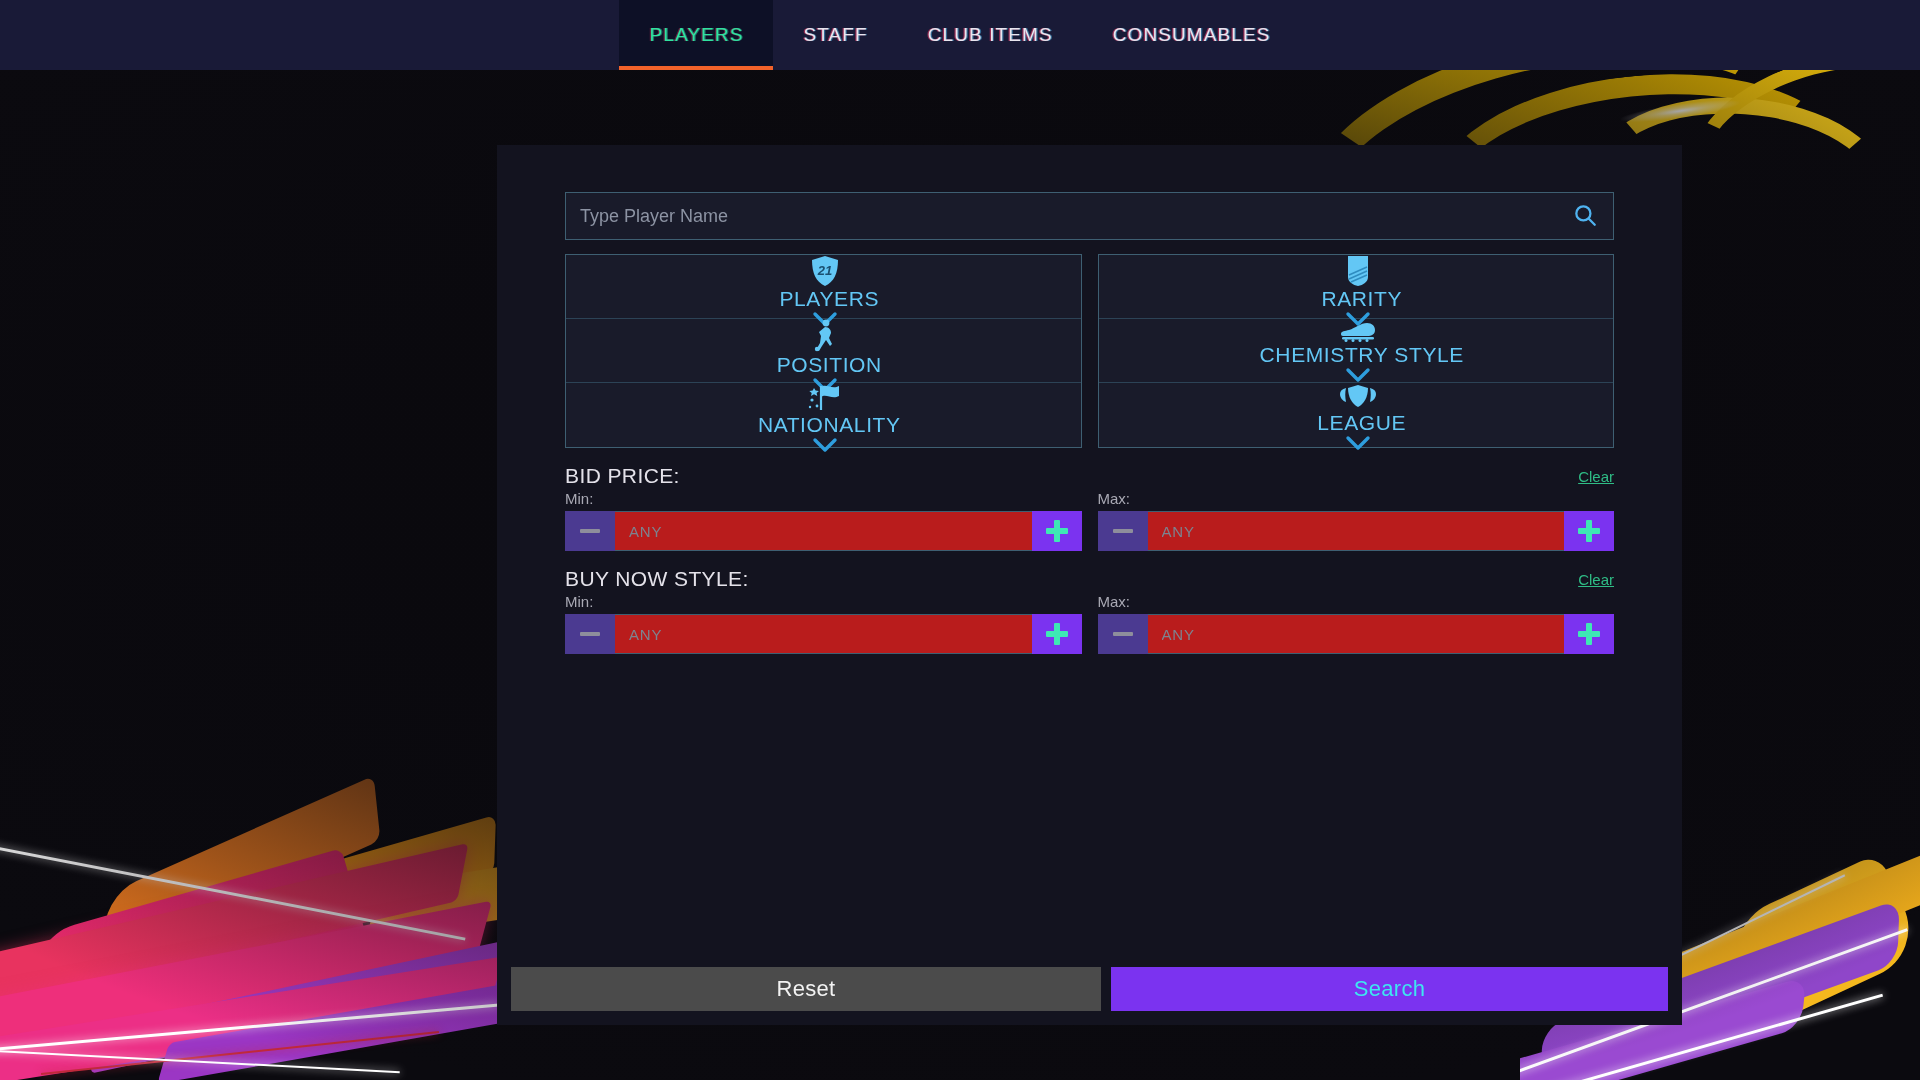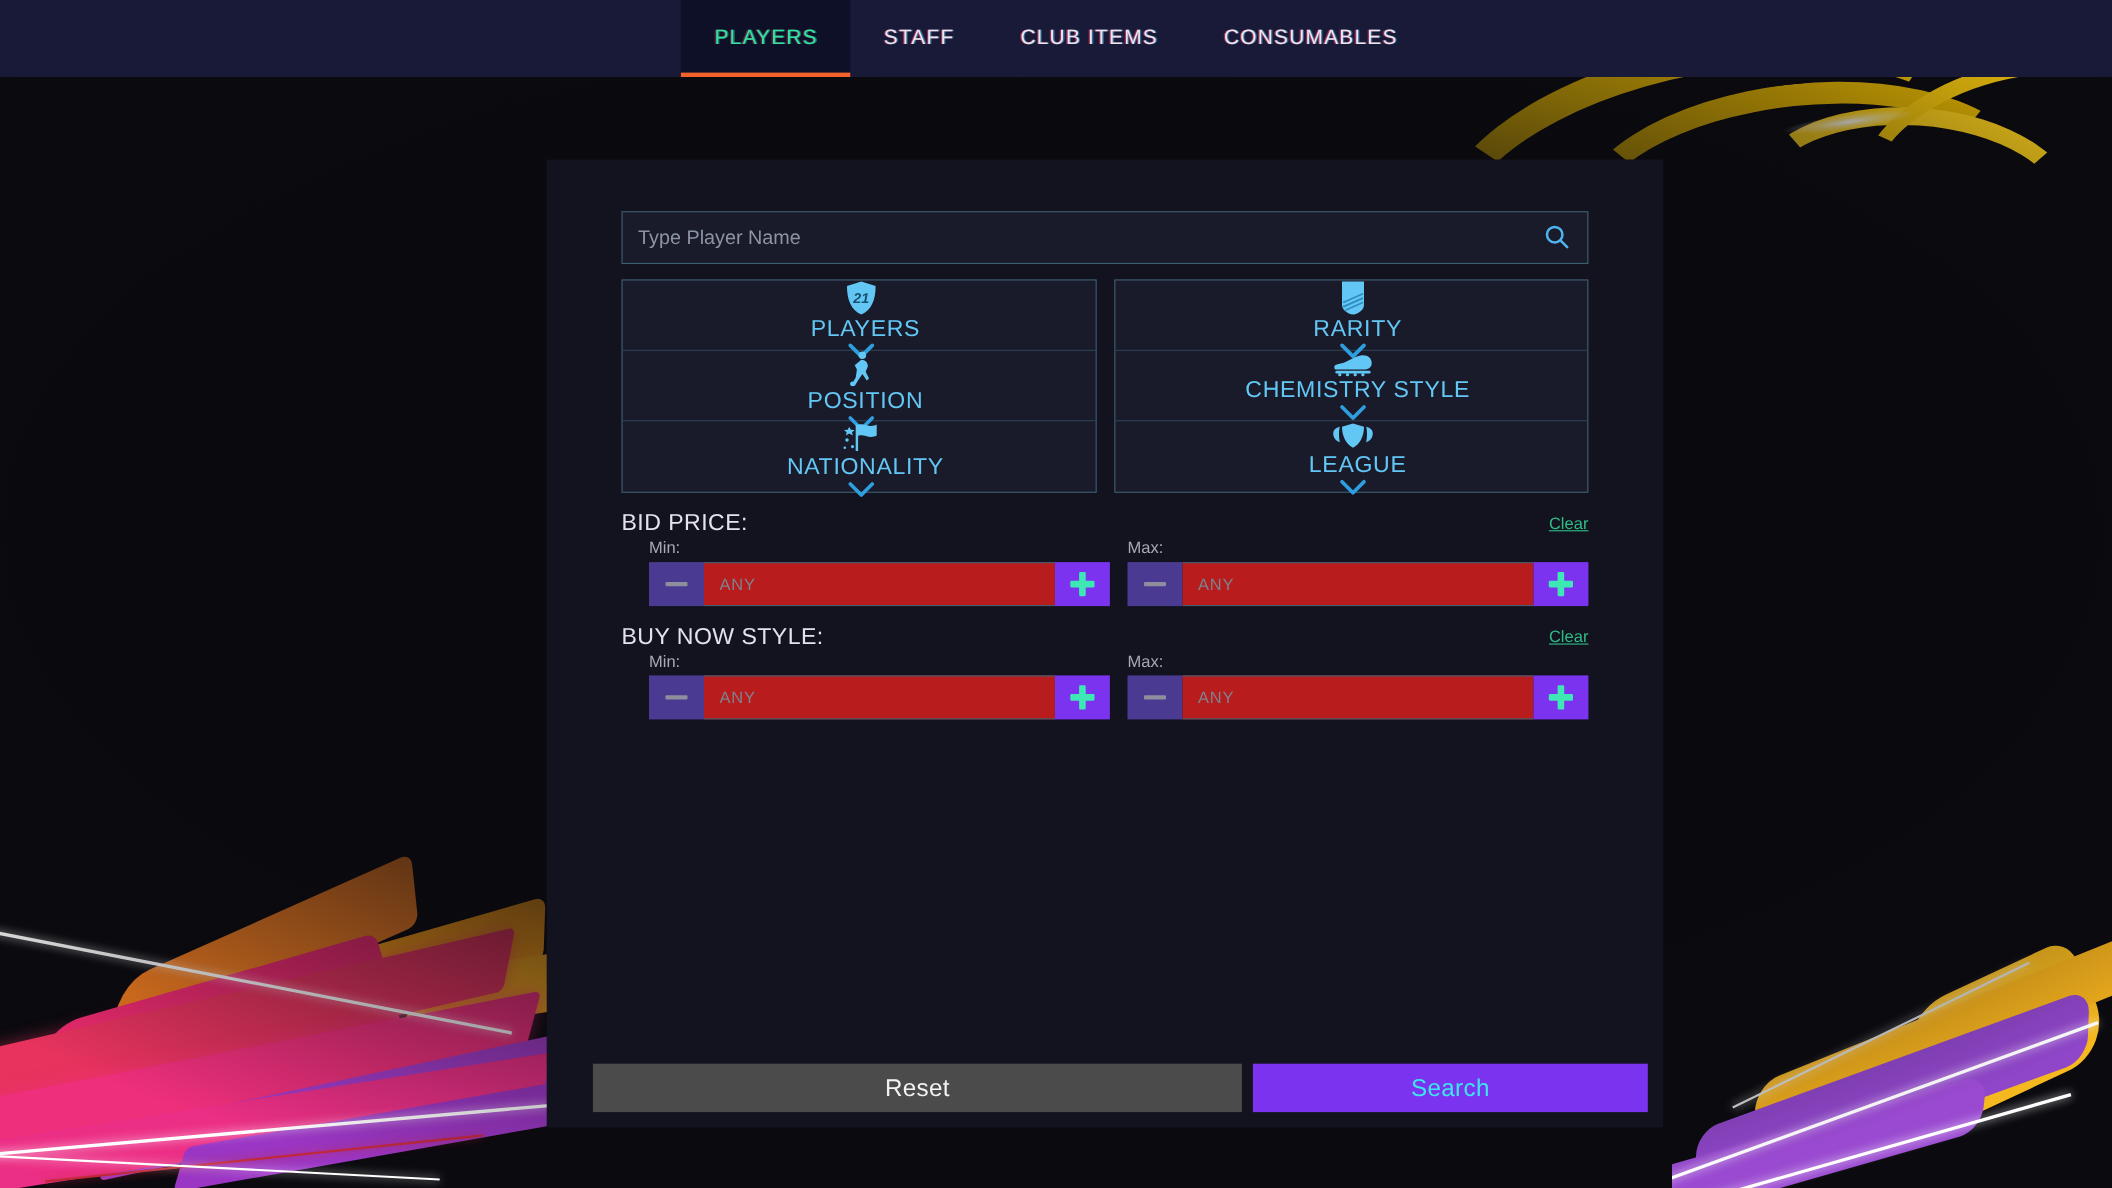--- a/index.html
+++ b/index.html
@@ -100,21 +100,21 @@
     text-shadow: -1.2px 0 rgba(255,60,110,.35), 1.2px 0 rgba(60,255,200,.4);
   }
   .tab.active::after {
     content: ""; position: absolute; left: 0; right: 0; bottom: 0;
     height: 4px; background: #f2622a;
   }
 
   
   .panel {
     position: absolute;
-    left: 497px; top: 145px; width: 1015px; height: 880px;
+    left: 497px; top: 145px; width: 1185px; height: 880px;
     background: #13131f;
     z-index: 10;
     display: flex; flex-direction: column;
   }
   .panel-body { flex: 1 1 auto; padding: 47px 68px 0 68px; }
 
   
   .search-row {
     display: flex; align-items: center;
     border: 1px solid #3e5f72;
@@ -156,21 +156,21 @@
   
   .price-section { margin-top: 16px; position: relative; }
   .price-title {
     color: #e4e2ea; font-size: 21px; letter-spacing: .4px;
     font-stretch: condensed; margin-bottom: 2px;
   }
   .clear-link {
     position: absolute; right: 0; top: 4px;
     color: #2fbd86; font-size: 15px; text-decoration: underline; cursor: pointer;
   }
-  .price-cols { display: flex; gap: 16px; margin-left: 25px; }
+  .price-cols { display: flex; gap: 16px; }
   .price-col { flex: 1 1 0; }
   .minmax-label { color: #a9a9b4; font-size: 15px; margin-bottom: 4px; }
   .stepper { display: flex; height: 40px; }
   .step-btn {
     width: 50px; display: flex; align-items: center; justify-content: center;
     border: none; cursor: pointer;
   }
   .step-minus { background: #4b3a91; }
   .step-plus { background: #7b33f0; }
   .dash { width: 20px; height: 4px; background: #8e8e9c; border-radius: 1px; display:block; }
@@ -192,21 +192,21 @@
   .panel-footer {
     display: flex; gap: 10px; padding: 0 14px 14px 14px;
     height: 60px; align-items: flex-end;
   }
   .btn {
     height: 44px; border: none; cursor: pointer;
     font-size: 22px; letter-spacing: .3px; font-stretch: condensed;
     font-family: "Liberation Sans", sans-serif;
     display: flex; align-items: center; justify-content: center;
   }
-  .btn-reset { flex: 0 0 590px; background: #4b4b4b; color: #f2f2f2; margin-left: 28px; }
+  .btn-reset { flex: 0 0 590px; background: #4b4b4b; color: #f2f2f2; }
   .btn-search { flex: 1 1 auto; background: #7b33f0; color: #3ee6f0; }
 </style>
 </head>
 <body>
 
 <div class="bg-root">
   <div class="bg-art art-tr">
     <div class="swirl sw1"></div>
     <div class="swirl sw2"></div>
     <div class="swirl sw3"></div>

